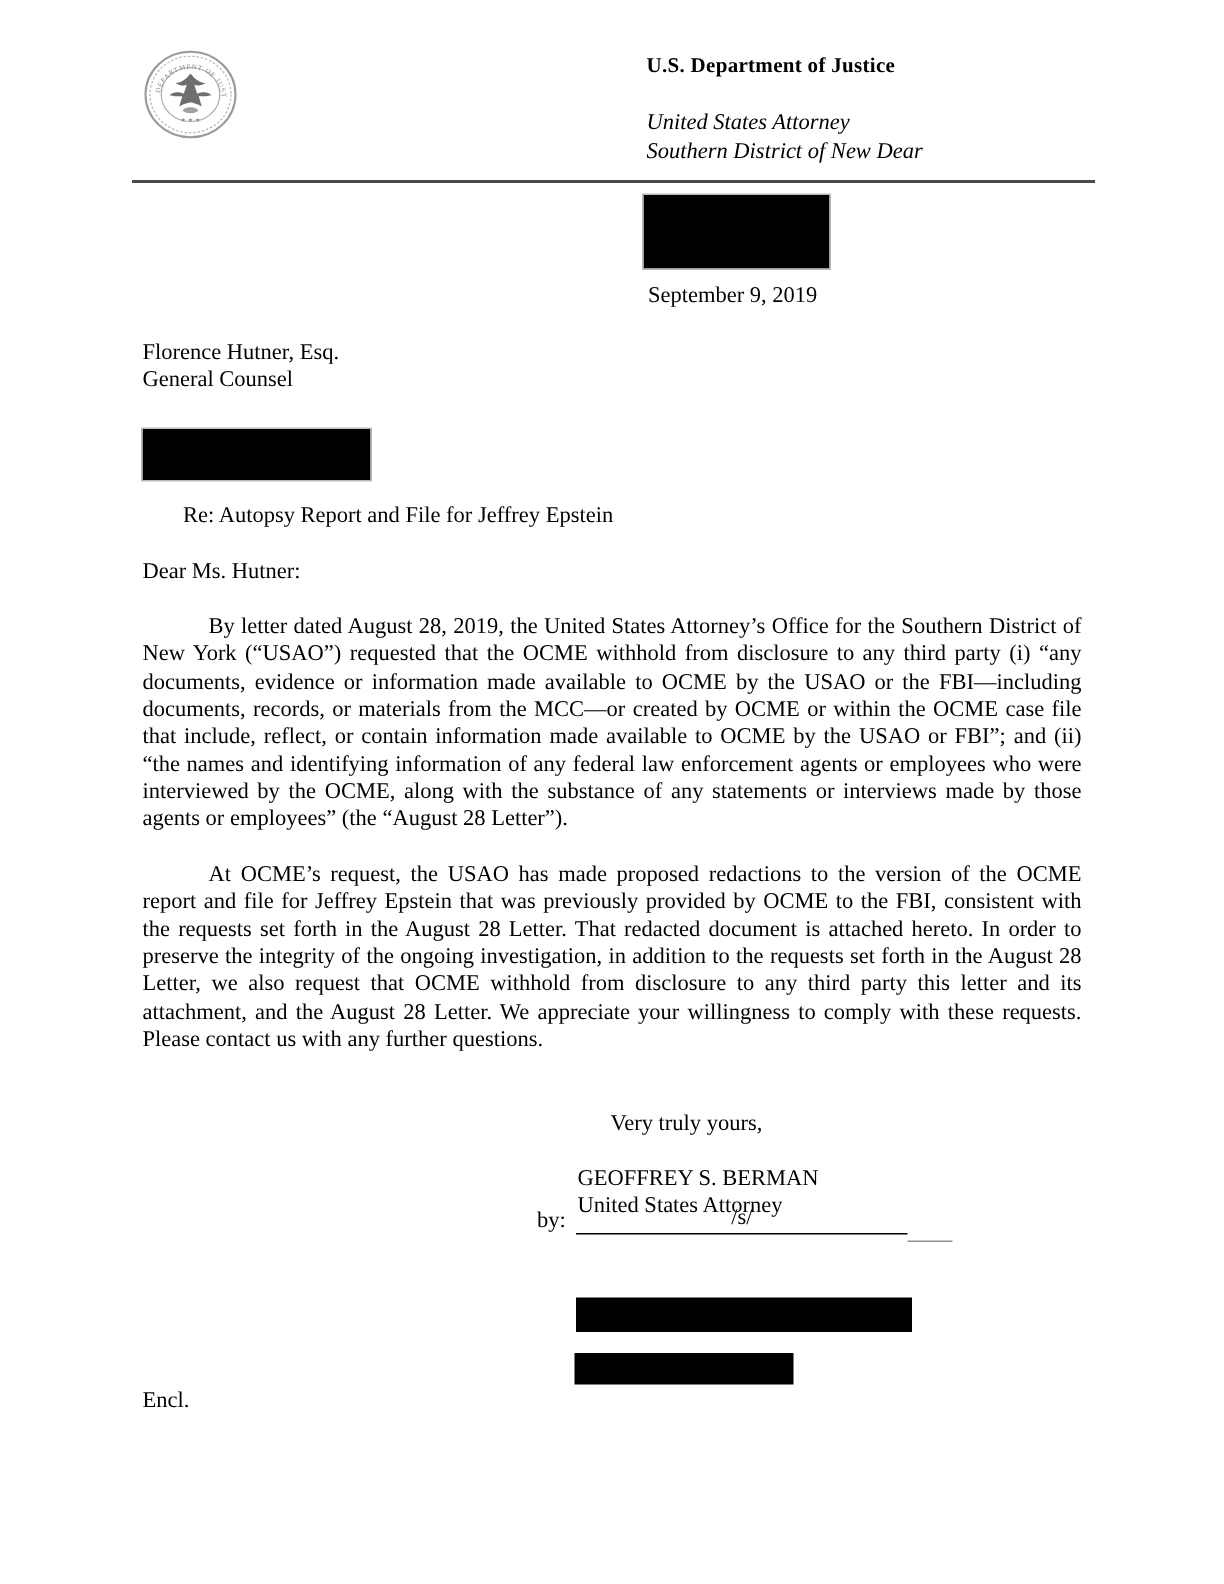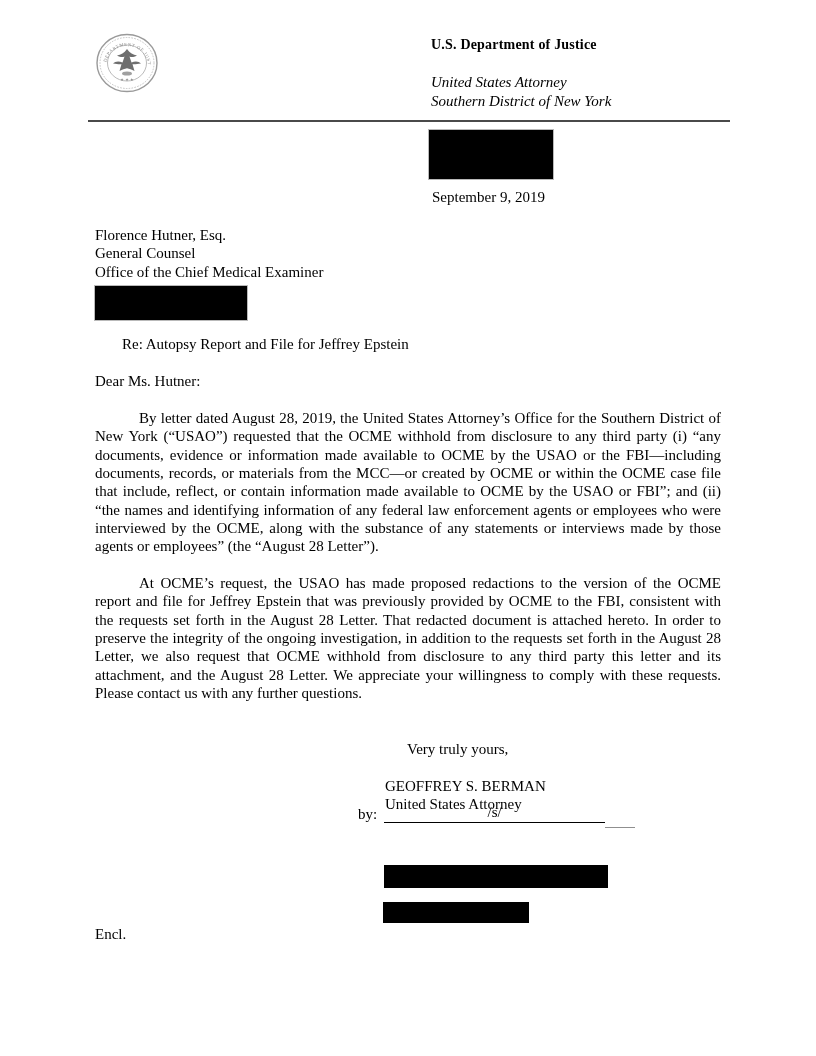--- a/index.html
+++ b/index.html
@@ -130,32 +130,31 @@
       </text>
       <path d="M32 17 C29 21 26 23 22 23.5 C25.5 25.5 28 25.3 29.5 24.5 L27.5 30.5 C23.5 28.8 20 29.5 18 31.5 C22 32.3 24.5 32.3 26.5 32.2 L24.5 39 C27.5 37.2 29.5 36.8 32 36.2 C34.5 36.8 36.5 37.2 39.5 39 L37.5 32.2 C39.5 32.3 42 32.3 46 31.5 C44 29.5 40.5 28.8 36.5 30.5 L34.5 24.5 C36 25.3 38.5 25.5 42 23.5 C38 23 35 21 32 17 Z" fill="#555555" opacity="0.85"></path>
       <ellipse cx="32" cy="41.5" rx="5" ry="2" fill="#777777" opacity="0.7"></ellipse>
       <text x="32" y="49" font-size="4" fill="#8a8a8a" text-anchor="middle" font-family="DejaVu Sans, sans-serif">★ ★ ★</text>
     </svg>
   </div>
 
   <div class="abs hdr-dept">U.S. Department of Justice</div>
   <div class="abs hdr-office">
     <div>United States Attorney</div>
-    <div>Southern District of New York</div>
+    <div>Southern District of New Dear</div>
   </div>
   <div class="abs rule"></div>
 
   <div class="abs redaction redaction-letterhead"></div>
 
   <div class="abs date">September 9, 2019</div>
 
   <div class="abs recipient">
     <div>Florence Hutner, Esq.</div>
     <div>General Counsel</div>
-    <div>Office of the Chief Medical Examiner</div>
   </div>
   <div class="abs redaction redaction-address"></div>
 
   <div class="abs re-line">Re: Autopsy Report and File for Jeffrey Epstein</div>
   <div class="abs salutation">Dear Ms. Hutner:</div>
 
   <p class="abs body-para para-1">By letter dated August 28, 2019, the United States Attorney’s Office for the Southern District of New York (“USAO”) requested that the OCME withhold from disclosure to any third party (i) “any documents, evidence or information made available to OCME by the USAO or the FBI—including documents, records, or materials from the MCC—or created by OCME or within the OCME case file that include, reflect, or contain information made available to OCME by the USAO or FBI”; and (ii)  “the names and identifying information of any federal law enforcement agents or employees who were interviewed by the OCME, along with the substance of any statements or interviews made by those agents or employees” (the “August 28 Letter”).</p>
   <p class="abs body-para para-2">At OCME’s request, the USAO has made proposed redactions to the version of the OCME report and file for Jeffrey Epstein that was previously provided by OCME to the FBI, consistent with the requests set forth in the August 28 Letter.  That redacted document is attached hereto.  In order to preserve the integrity of the ongoing investigation, in addition to the requests set forth in the August 28 Letter, we also request that OCME withhold from disclosure to any third party this letter and its attachment, and the August 28 Letter.  We appreciate your willingness to comply with these requests.  Please contact us with any further questions.</p>
 
   <div class="abs valediction">Very truly yours,</div>

